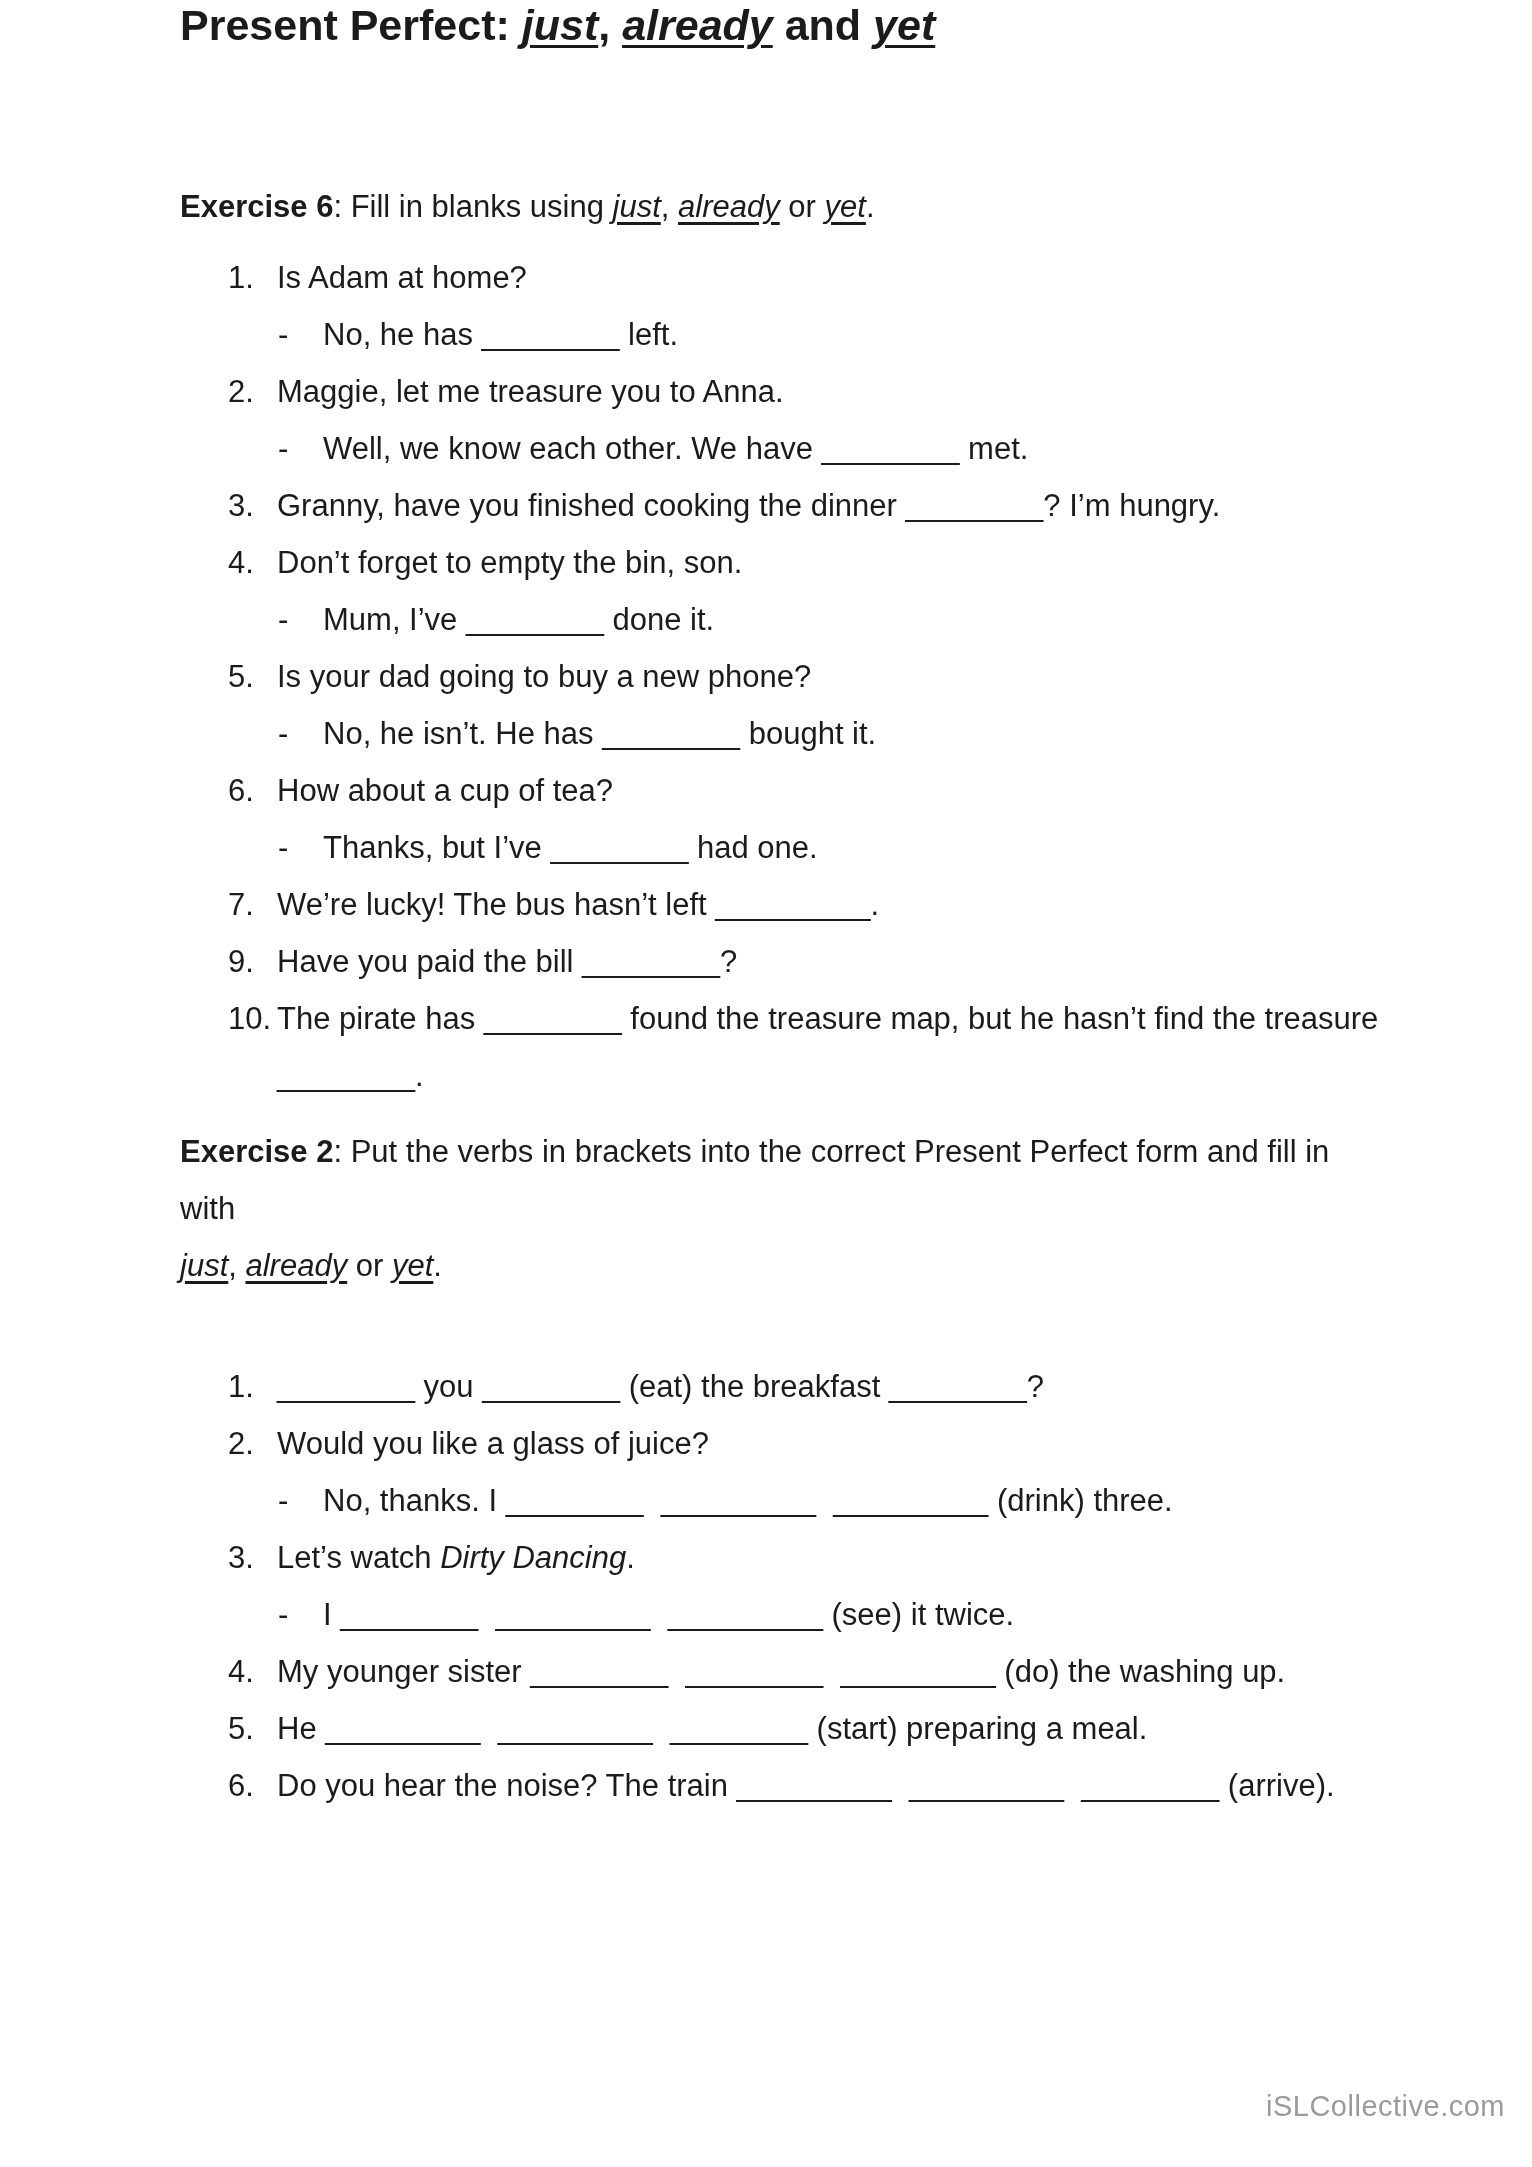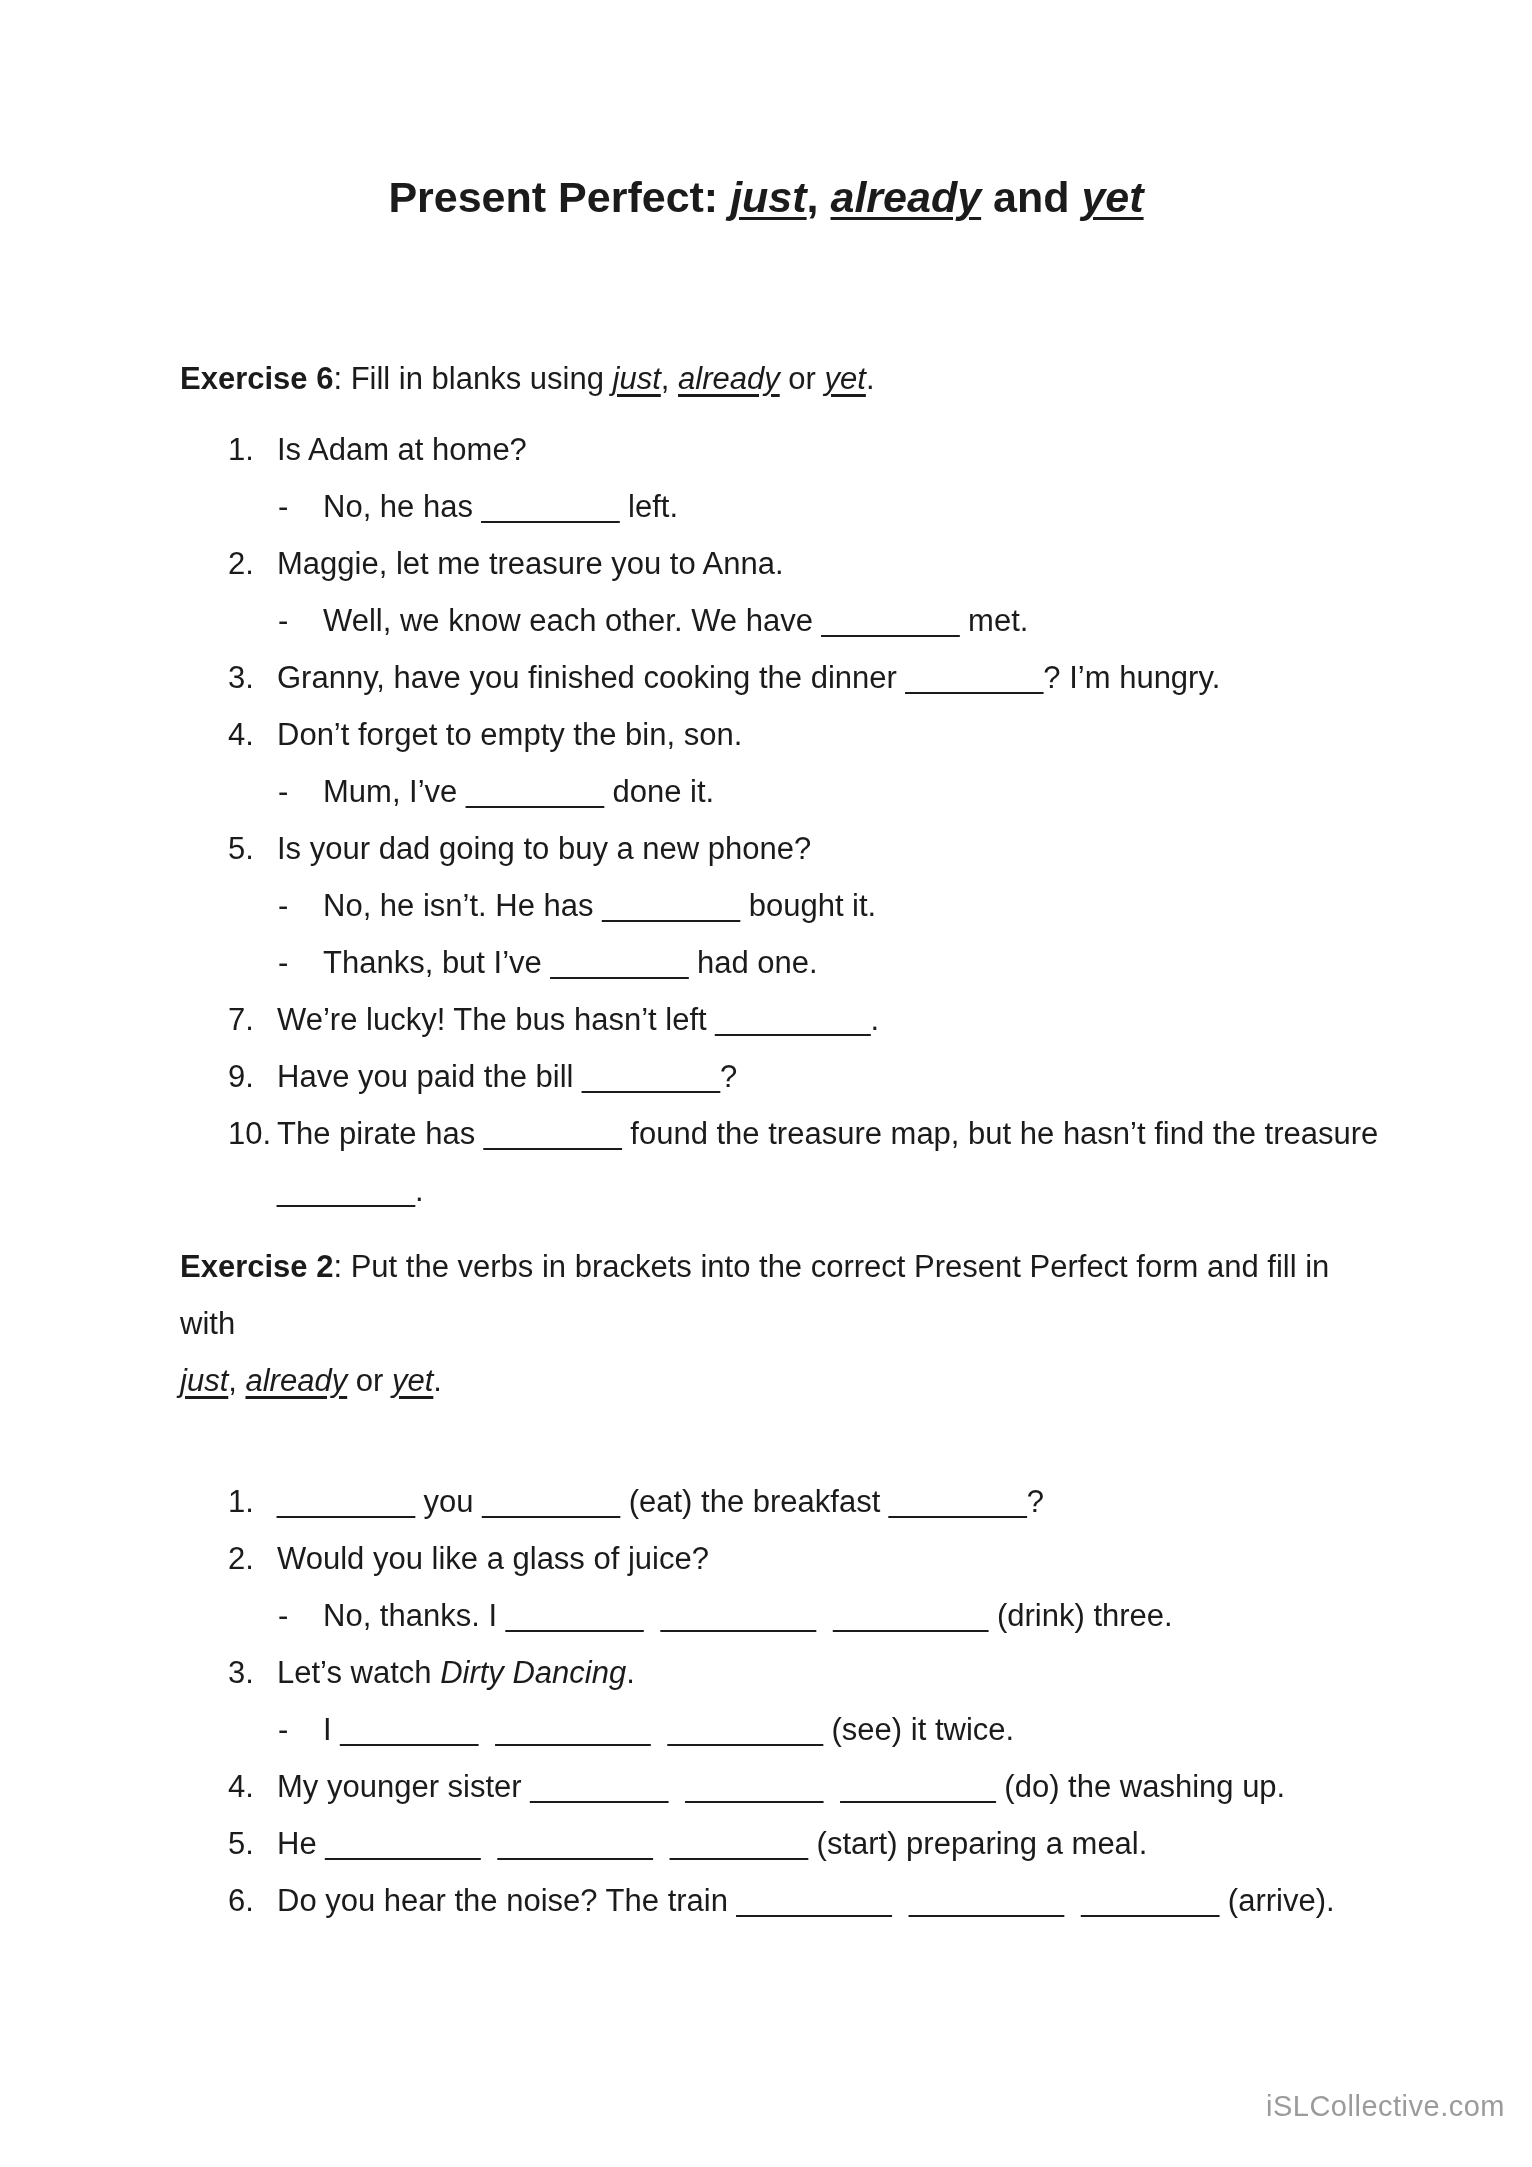--- a/index.html
+++ b/index.html
@@ -10,22 +10,20 @@
     margin: 0 auto;
     position: relative;
     background: #ffffff;
     color: #1b1b1b;
     font-family: "Liberation Sans", sans-serif;
     padding: 0 180px;
     overflow: hidden;
   }
   .title {
     margin: 0;
-    padding-top: 172px;
-    text-align: center;
     font-size: 43px;
     font-weight: 700;
     line-height: 1.2;
     white-space: pre-wrap;
   }
   .kw {
     font-style: italic;
     text-decoration: underline;
     text-decoration-thickness: 2.5px;
     text-underline-offset: 5px;
@@ -71,20 +69,21 @@
   <div class="list">
     <div class="line"><span class="num">1.</span><span class="txt">Is Adam at home?</span></div>
     <div class="line"><span class="dash">-</span><span class="txt">No, he has ________ left.</span></div>
     <div class="line"><span class="num">2.</span><span class="txt">Maggie, let me treasure you to Anna.</span></div>
     <div class="line"><span class="dash">-</span><span class="txt">Well, we know each other. We have ________ met.</span></div>
     <div class="line"><span class="num">3.</span><span class="txt">Granny, have you finished cooking the dinner ________? I’m hungry.</span></div>
     <div class="line"><span class="num">4.</span><span class="txt">Don’t forget to empty the bin, son.</span></div>
     <div class="line"><span class="dash">-</span><span class="txt">Mum, I’ve ________ done it.</span></div>
     <div class="line"><span class="num">5.</span><span class="txt">Is your dad going to buy a new phone?</span></div>
     <div class="line"><span class="dash">-</span><span class="txt">No, he isn’t. He has ________ bought it.</span></div>
+    <div class="line"><span class="num">6.</span><span class="txt">How about a cup of tea?</span></div>
     <div class="line"><span class="dash">-</span><span class="txt">Thanks, but I’ve ________ had one.</span></div>
     <div class="line"><span class="num">7.</span><span class="txt">We’re lucky! The bus hasn’t left _________.</span></div>
     <div class="line"><span class="num">9.</span><span class="txt">Have you paid the bill ________?</span></div>
     <div class="line"><span class="num">10.</span><span class="txt">The pirate has ________ found the treasure map, but he hasn’t find the treasure</span></div>
     <div class="line"><span class="cont-text">________.</span></div>
   </div>
 
   <p class="ex-heading second"><span class="bold">Exercise 2</span><span>: Put the verbs in brackets into the correct Present Perfect form and fill in with</span><br><span class="kw">just</span><span>, </span><span class="kw">already</span><span> or </span><span class="kw">yet</span><span>.</span></p>
 
   <div class="list ex2">

